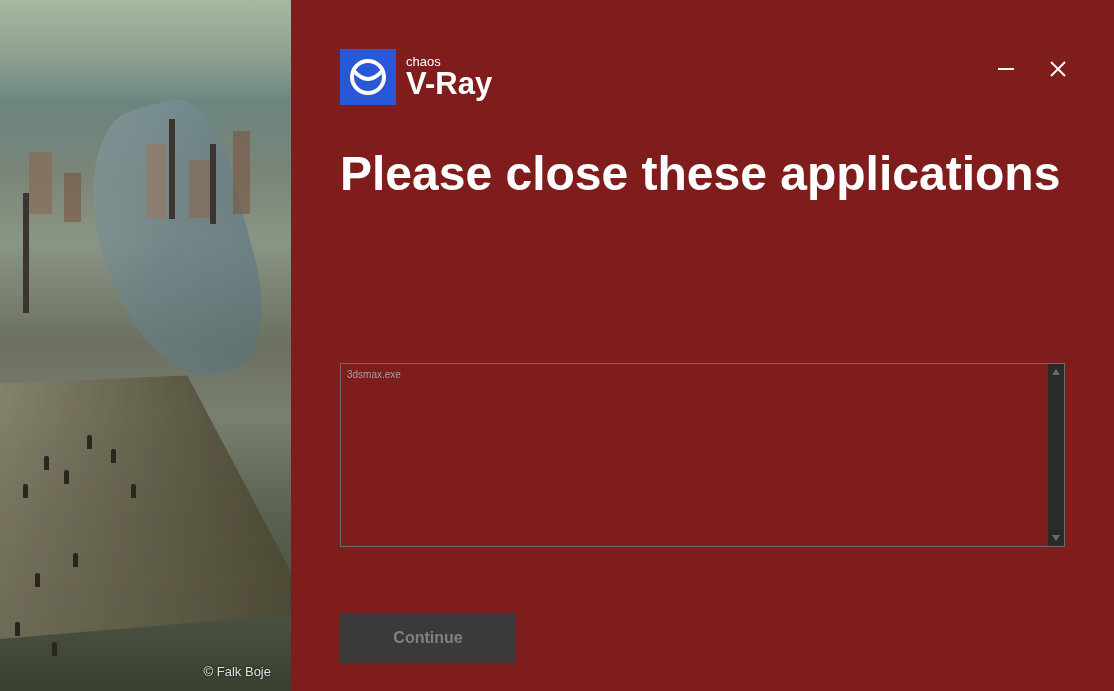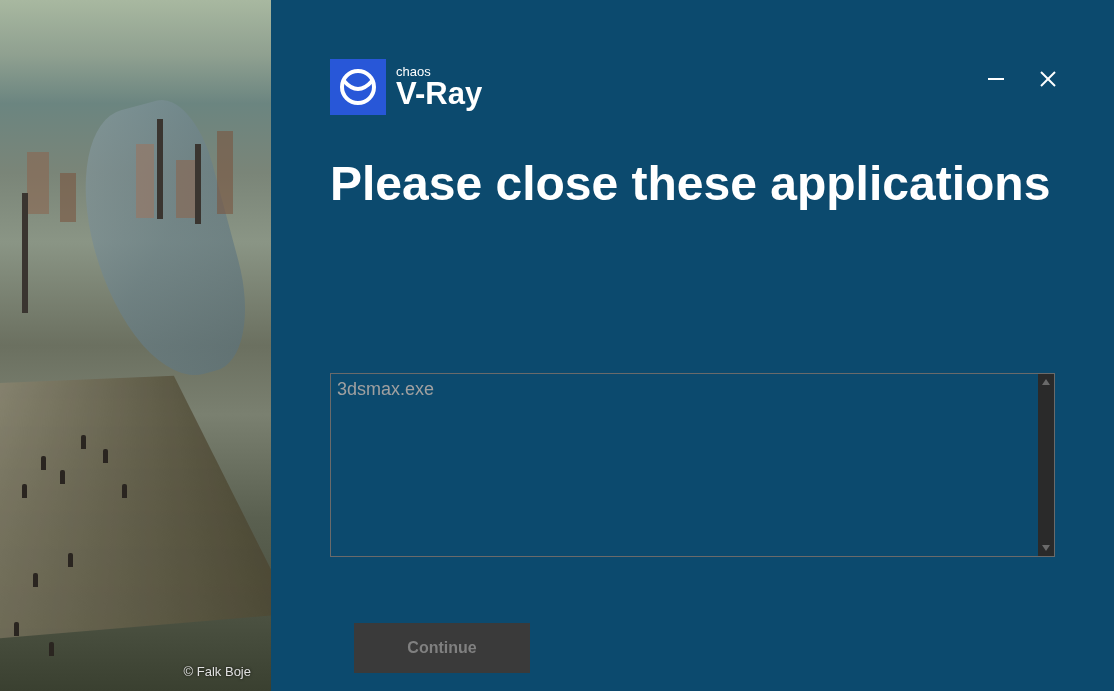--- a/index.html
+++ b/index.html
@@ -110,23 +110,23 @@
       position: absolute;
       bottom: 12px;
       right: 20px;
       color: #e0e0e0;
       font-size: 13px;
       font-weight: 400;
       text-shadow: 0 0 3px rgba(0,0,0,0.8);
     }
     .main {
       flex: 1;
-      background: #0c4a6e;
+      background: #7f1d1d;
       position: relative;
-      padding: 14px;
+      padding: 4px;
     }
     .header {
       display: flex;
       align-items: flex-start;
       justify-content: space-between;
       padding: 45px 40px 0 45px;
     }
     .logo-block {
       display: flex;
       align-items: center;
@@ -195,21 +195,21 @@
       margin-top: 160px;
       position: relative;
     }
     .textbox {
       width: 725px;
       height: 184px;
       background: transparent;
       border: 1px solid #6a6a6a;
       color: #a0a0a0;
       font-family: "Segoe UI", Arial, sans-serif;
-      font-size: 18px;
+      font-size: 10px;
       padding: 4px 6px;
       resize: none;
       outline: none;
       line-height: 1.3;
     }
     .scrollbar {
       position: absolute;
       right: 1px;
       top: 1px;
       width: 16px;
@@ -237,21 +237,20 @@
       background: #3a3a3a;
       border: none;
       color: #808080;
       font-size: 16px;
       font-weight: 600;
       font-family: inherit;
       cursor: not-allowed;
       display: flex;
       align-items: center;
       justify-content: center;
-      margin-left: 24px;
     }
   </style>
 </head>
 <body>
 
 <div class="container">
   <div class="sidebar">
     <div class="sidebar-scene">
       <div class="river"></div>
       <div class="buildings">

